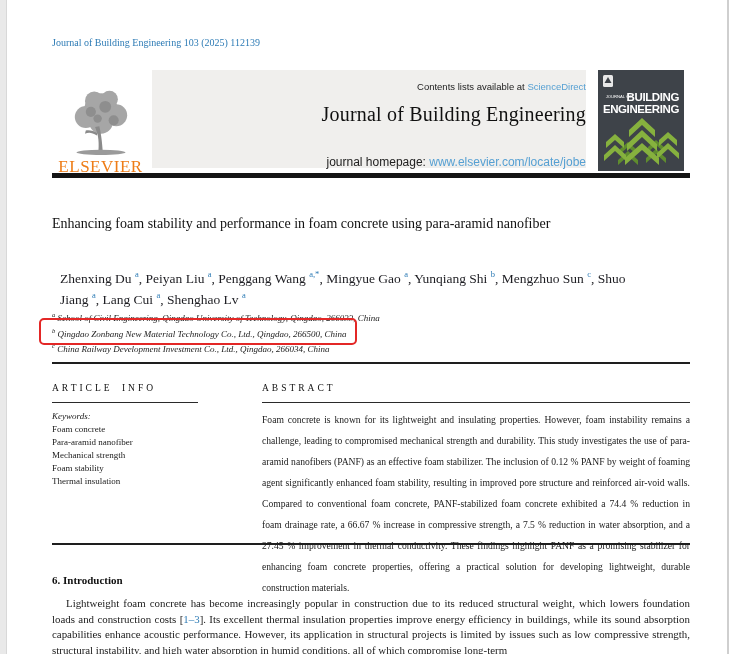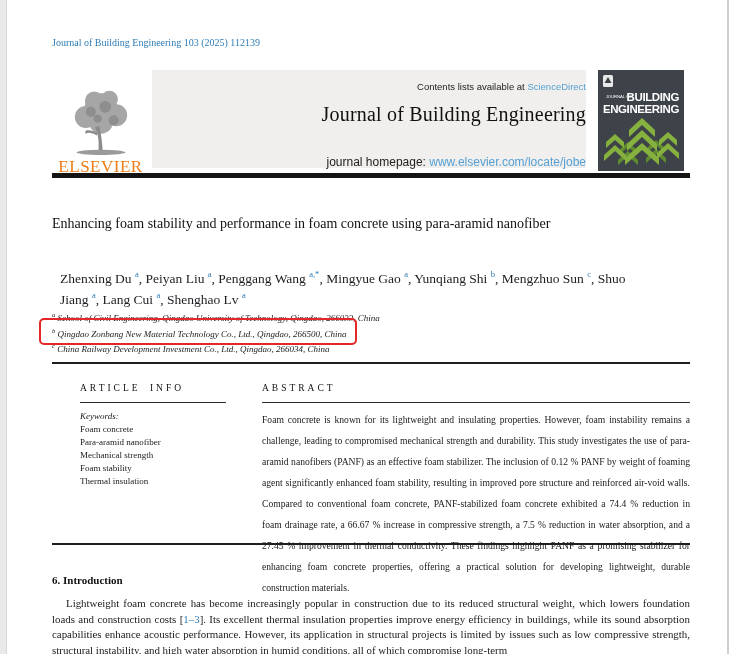--- a/index.html
+++ b/index.html
@@ -35,21 +35,21 @@
 
   .affils { position:absolute; top:309px; left:52px; width:638px; font-style:italic;
             font-size:9px; line-height:11.5px; color:#222; }
   .affil sup { font-size:6.5px; }
   .redbox { position:absolute; left:39px; top:318px; width:318px; height:27px;
             border:2.5px solid #e32726; border-radius:5px; background:transparent; }
 
   .rule-top    { position:absolute; top:362px; left:52px; width:638px; height:2px; background:#1e1e1e; }
   .rule-bottom { position:absolute; top:543px; left:52px; width:638px; height:2px; background:#1e1e1e; }
 
-  .info-col { position:absolute; top:383px; left:52px; width:198px;margin-left:28px; }
+  .info-col { position:absolute; top:383px; left:52px; width:198px; }
   .abs-col  { position:absolute; top:383px; left:262px; width:428px; }
   .sec-heading { font-size:9.5px; letter-spacing:3px; word-spacing:4px; color:#111; }
   .info-rule { margin-top:9px; width:146px; height:1px; background:#2a2a2a; }
   .abs-rule  { margin-top:9px; width:428px; height:1px; background:#2a2a2a; }
   .keywords { margin-top:7px; font-size:9px; line-height:13px; color:#1a1a1a; }
   .kw-label { font-style:italic; }
   .abstract-text { margin-top:6px; font-size:9.6px; line-height:21px; text-align:justify; color:#1a1a1a; }
 
   .intro-heading { position:absolute; top:574px; left:52px; font-size:11px; font-weight:bold; color:#111; }
   .intro-para { position:absolute; top:596px; left:52px; width:638px; font-size:10.9px;

